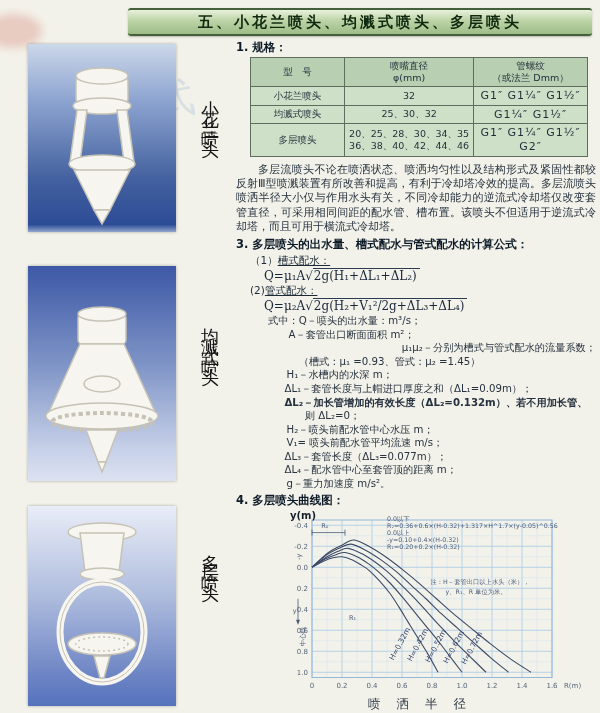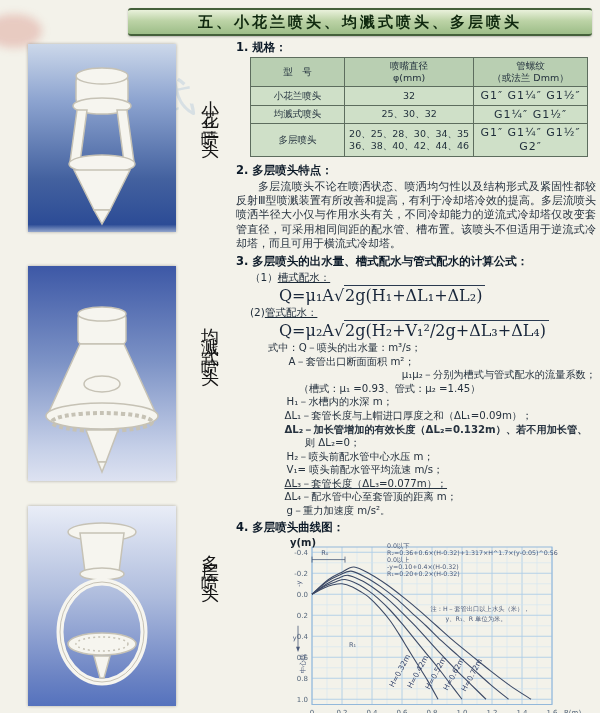--- a/index.html
+++ b/index.html
@@ -44,21 +44,21 @@
              white-space:pre-line;line-height:1.25;}
   table.spec th{background:#b9cfb2;font-weight:normal;}
   table.spec td{background:#cfe0c8;}
   td.thread{font-size:11px;letter-spacing:1px;}
   
   .para{font-size:11px;line-height:1.3;text-align:justify;text-indent:2em;
         margin:1px 0 3px 0;color:#26323f;}
   
   .f-label{font-size:10.5px;margin:1px 0 0 14px;color:#1c2a38;}
   .f-label .u{text-decoration:underline;}
-  .formula{font-size:16px;margin:1px 0 1px 43px;font-family:"DejaVu Serif",serif;color:#18263a;}
+  .formula{font-size:12px;margin:1px 0 1px 28px;font-family:"DejaVu Serif",serif;color:#18263a;}
   .rad{border-top:1px solid #2a3a50;padding:0 3px 0 1px;}
   .defs{margin:1px 0 2px 26px;}
   .def-line{font-size:10.2px;line-height:1.33;color:#26323f;}
   
   .chart-wrap{margin:2px 0 0 40px;}
   svg text{font-family:"DejaVu Sans",sans-serif;}
 </style>
 </head>
 <body>
 
@@ -151,21 +151,20 @@
       </tr>
       <tr>
         <td>多层喷头</td>
         <td>20、25、28、30、34、35
 36、38、40、42、44、46</td>
         <td class="thread">G1″  G1¼″  G1½″  G2″</td>
       </tr>
     </tbody>
       </table>
 
-    <div class="sec-h">2. 多层喷头特点：</div>
     <p class="para">多层流喷头不论在喷洒状态、喷洒均匀性以及结构形式及紧固性都较反射Ⅲ型喷溅装置有所改善和提高，有利于冷却塔冷效的提高。多层流喷头喷洒半径大小仅与作用水头有关，不同冷却能力的逆流式冷却塔仅改变套管直径，可采用相同间距的配水管、槽布置。该喷头不但适用于逆流式冷却塔，而且可用于横流式冷却塔。</p>
 
     <div class="sec-h">3. 多层喷头的出水量、槽式配水与管式配水的计算公式：</div>
 
     <div class="f-label"><span>（1）</span><span class="u">槽式配水：</span></div>
     <div class="formula">
       <span>Q=μ₁A</span><span>√</span><span class="rad">2g(H₁+ΔL₁+ΔL₂)</span>
     </div>
 
     <div class="f-label"><span>(2)</span><span class="u">管式配水：</span></div>
@@ -188,21 +187,21 @@
         <div class="def-line" style="padding-left: 2.2em;">ΔL₁－套管长度与上帽进口厚度之和（ΔL₁=0.09m）；</div>
 
         <div class="def-line" style="padding-left: 2.2em; font-weight: bold;">ΔL₂－加长管增加的有效长度（ΔL₂=0.132m）、若不用加长管、</div>
 
         <div class="def-line" style="padding-left: 4.2em;">则 ΔL₂=0；</div>
 
         <div class="def-line" style="padding-left: 2.4em;">H₂－喷头前配水管中心水压 m；</div>
 
         <div class="def-line" style="padding-left: 2.4em;">V₁= 喷头前配水管平均流速 m/s；</div>
 
-        <div class="def-line" style="padding-left: 2.2em; text-decoration: underline;">ΔL₃－套管长度（ΔL₃=0.077m）；</div>
+        <div class="def-line" style="padding-left: 2.2em;">ΔL₃－套管长度（ΔL₃=0.077m）；</div>
 
         <div class="def-line" style="padding-left: 2.2em;">ΔL₄－配水管中心至套管顶的距离 m；</div>
 
         <div class="def-line" style="padding-left: 2.4em;">g－重力加速度 m/s²。</div>
       </div>
 
     <div class="sec-h">4. 多层喷头曲线图：</div>
 
     <div class="chart-wrap">
       <svg id="curve-svg" width="320" height="205">

